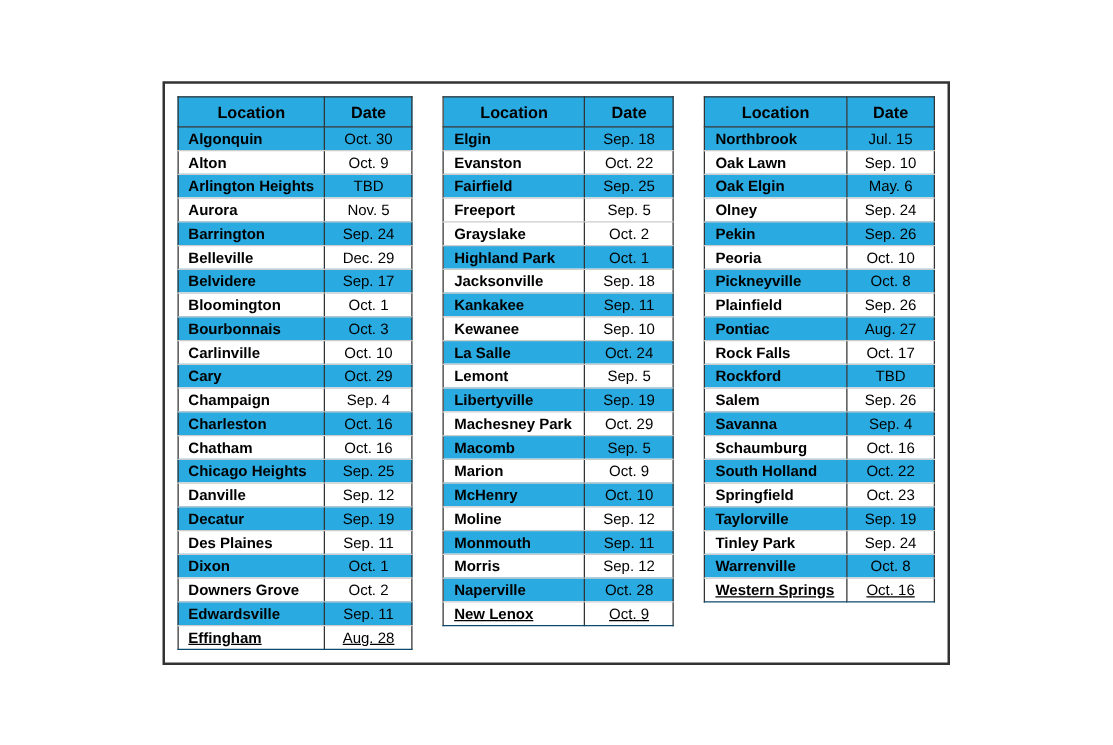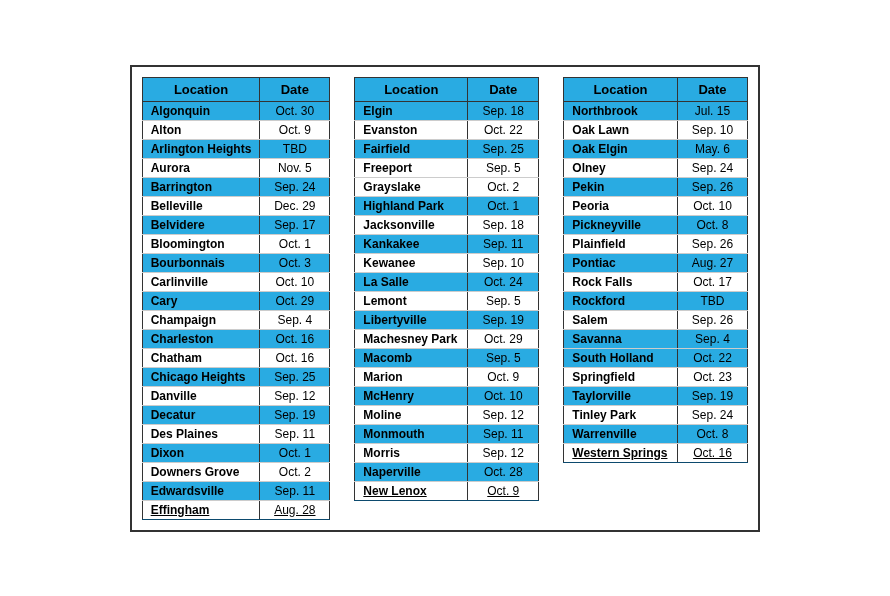--- a/index.html
+++ b/index.html
@@ -321,20 +321,24 @@
             <td>TBD</td>
           </tr>
           <tr class="row-white">
             <td>Salem</td>
             <td>Sep. 26</td>
           </tr>
           <tr class="row-blue">
             <td>Savanna</td>
             <td>Sep. 4</td>
           </tr>
+          <tr class="row-white">
+            <td>Schaumburg</td>
+            <td>Oct. 16</td>
+          </tr>
           <tr class="row-blue">
             <td>South Holland</td>
             <td>Oct. 22</td>
           </tr>
           <tr class="row-white">
             <td>Springfield</td>
             <td>Oct. 23</td>
           </tr>
           <tr class="row-blue">
             <td>Taylorville</td>

